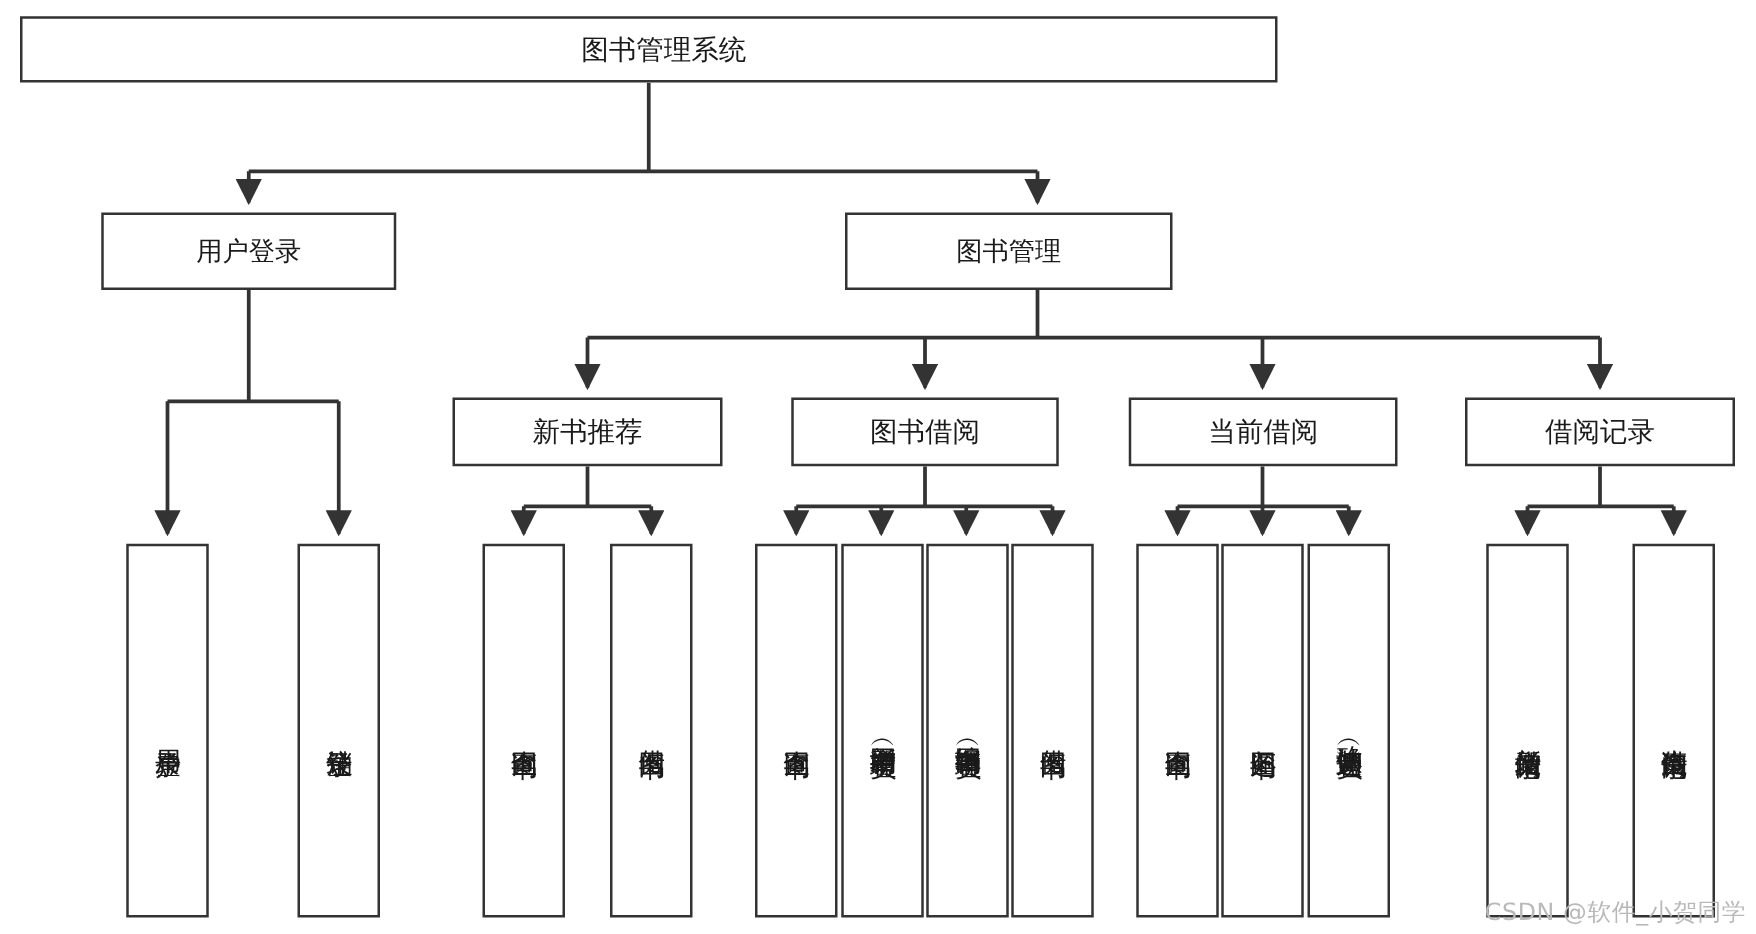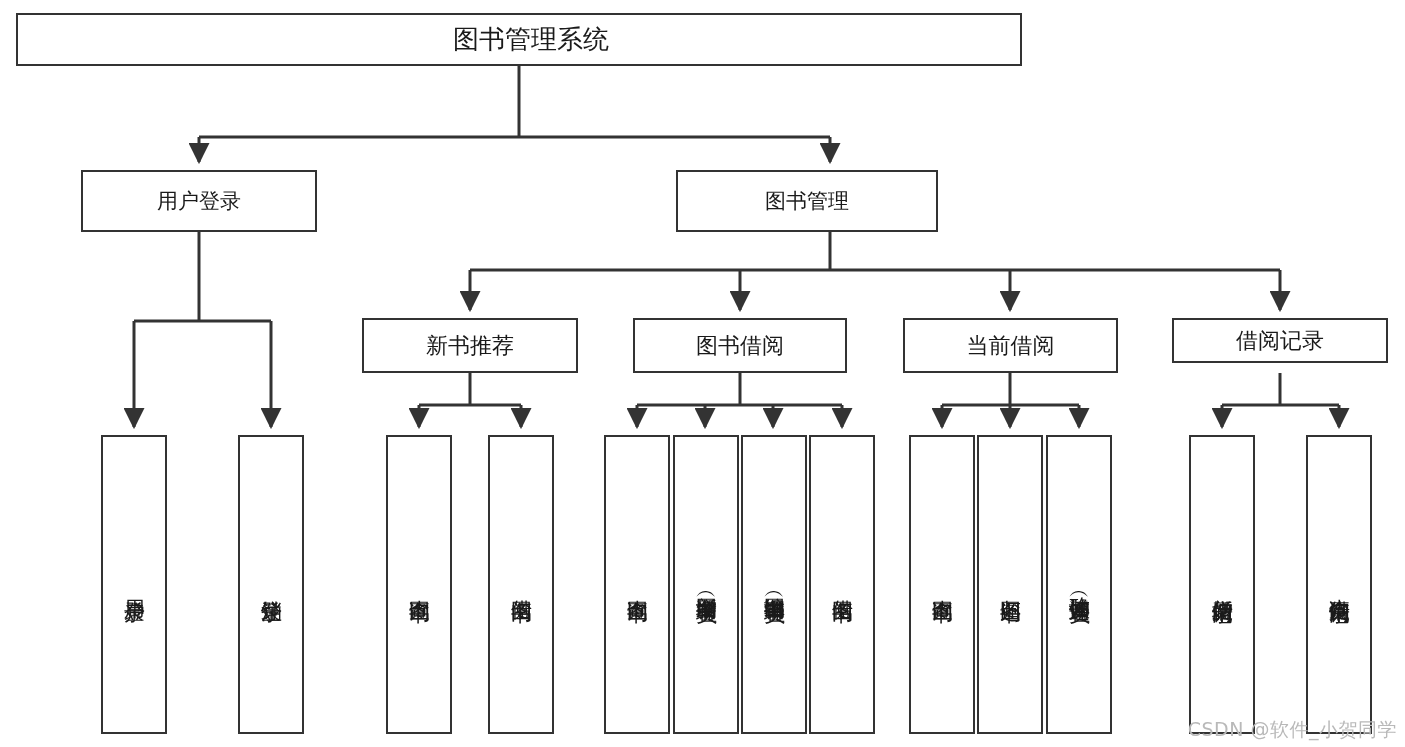--- a/index.html
+++ b/index.html
@@ -17,21 +17,21 @@
   .node{
     position:absolute;
     box-sizing:border-box;
     background:#ffffff;
     border:2px solid #333333;
     display:flex;
     align-items:center;
     justify-content:center;
     color:#1a1a1a;
   }
-  .node.root{font-size:26px;padding-left:24px;}
+  .node.root{font-size:22px;padding-left:24px;}
   .node.lvl2{font-size:21px;}
   .node.lvl3{font-size:22px;}
   .leaf{
     position:absolute;
     box-sizing:border-box;
     background:#ffffff;
     border:2px solid #333333;
     display:flex;
     align-items:center;
     justify-content:center;
@@ -124,21 +124,21 @@
 
   <div class="node lvl3" style="left:362px;top:318px;width:216px;height:55px;">
     <span>新书推荐</span>
   </div>
   <div class="node lvl3" style="left:903px;top:318px;width:215px;height:55px;">
     <span>当前借阅</span>
   </div>
   <div class="node lvl3" style="left:633px;top:318px;width:214px;height:55px;">
     <span>图书借阅</span>
   </div>
-  <div class="node lvl3" style="left:1172px;top:318px;width:216px;height:45px;">
+  <div class="node lvl3" style="left:1172px;top:318px;width:216px;height:55px;">
     <span>借阅记录</span>
   </div>
 
   <div class="leaf" style="left:101px;top:435px;width:66px;height:299px;">
     <span class="vtext">用户登录</span>
   </div>
   <div class="leaf" style="left:238px;top:435px;width:66px;height:299px;">
     <span class="vtext">注销登录</span>
   </div>
 

